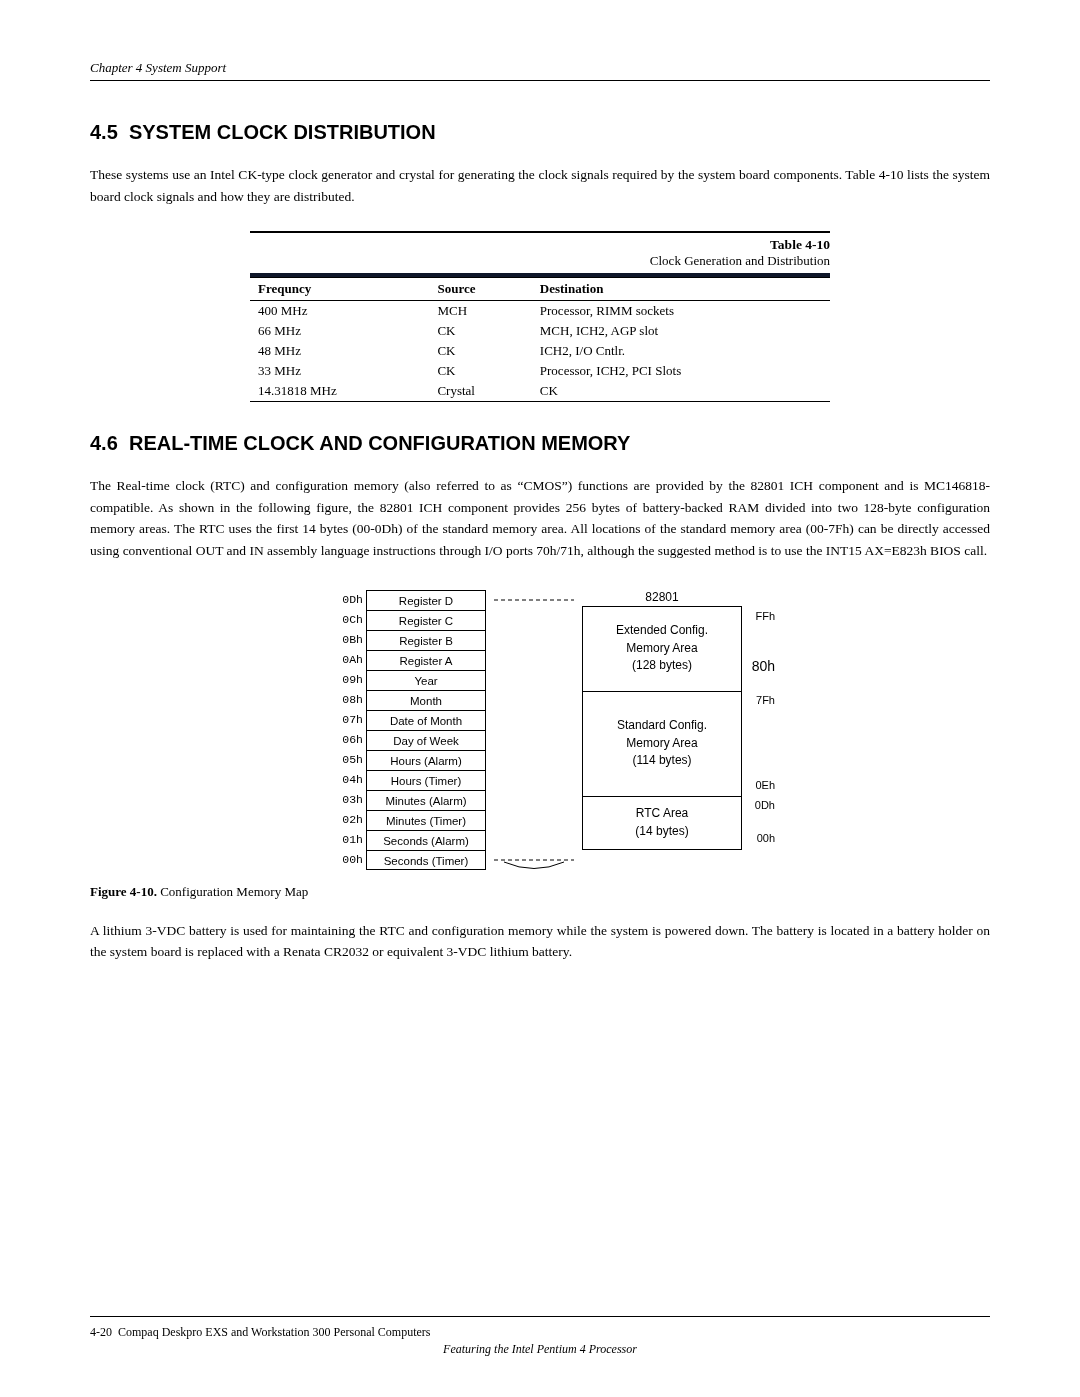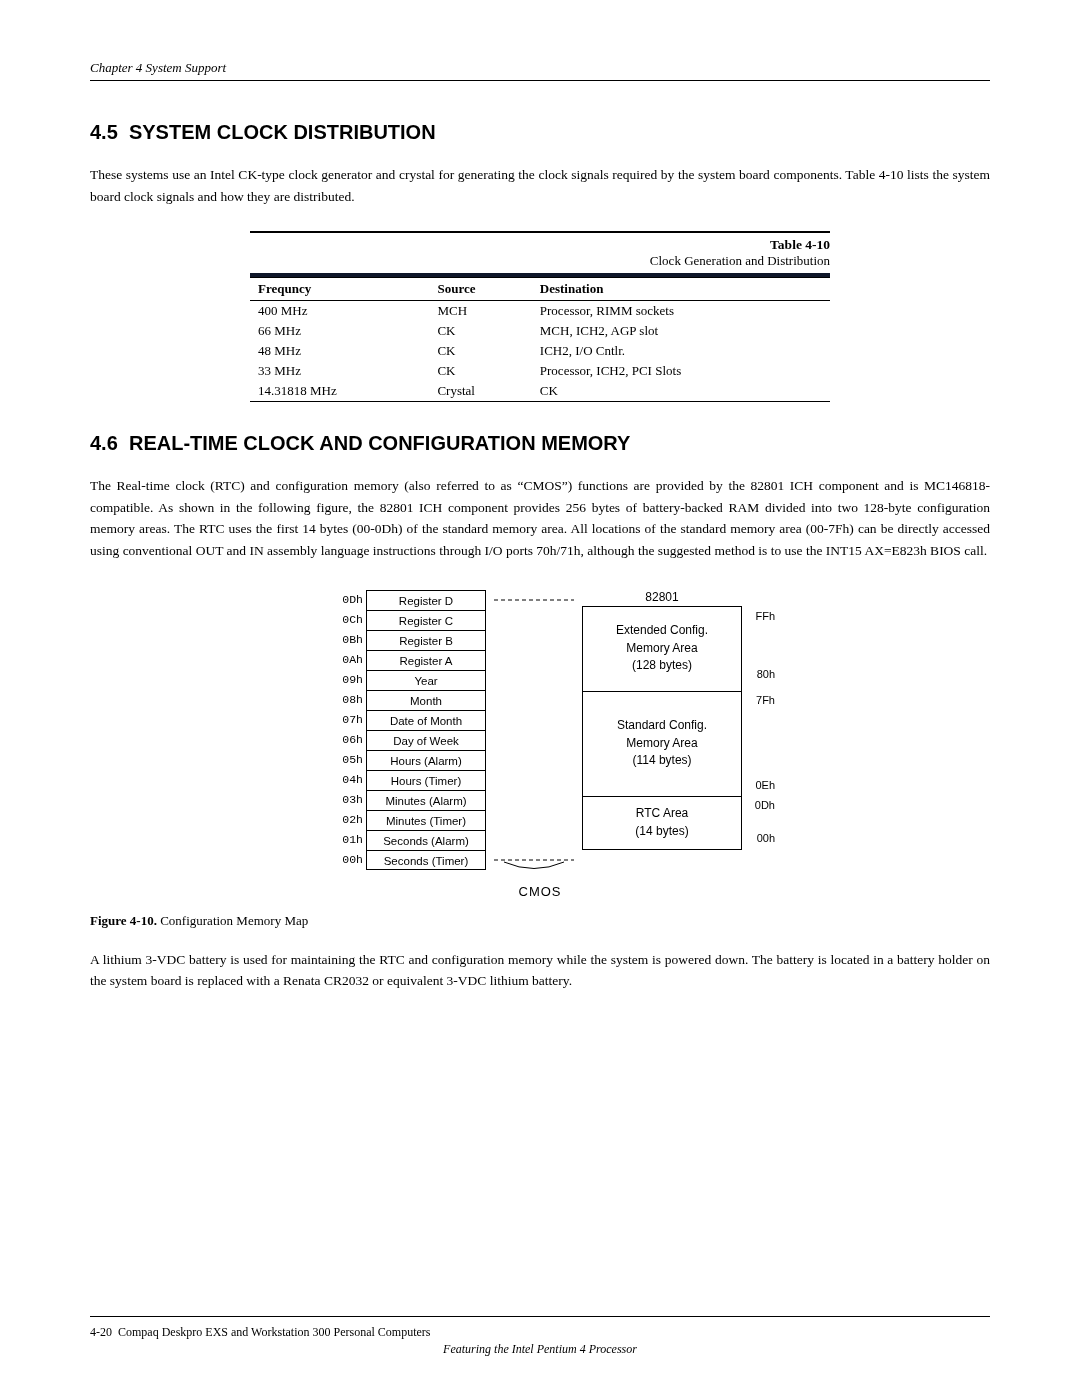--- a/index.html
+++ b/index.html
@@ -361,42 +361,41 @@
             <path d="M 10 272 Q 40 285 70 272" fill="none" stroke="#000" stroke-width="1"></path>
           </svg>
         </div>
 
         <div class="cmos-right">
           <div class="cmos-title">82801</div>
           <div class="cmos-outer-box">
             <div class="cmos-seg cmos-seg-top">
               <div style="position:absolute;right:-34px;top:2px;font-size:11px;font-family:Arial;">FFh</div>
               Extended Config.<br>Memory Area<br>(128 bytes)
-              <div style="position:absolute;right:-34px;bottom:8px;font-size:11px;font-family:Arial;">80h</div>
+              <div style="position:absolute;right:-34px;bottom:14px;font-size:14px;font-family:Arial;">80h</div>
             </div>
             <div style="position:relative;">
               <div style="position:absolute;right:-34px;top:2px;font-size:11px;font-family:Liberation Sans, sans-serif;">7Fh</div>
             </div>
             <div class="cmos-seg cmos-seg-mid">
               Standard Config.<br>Memory Area<br>(114 bytes)
               <div style="position:absolute;right:-34px;bottom:2px;font-size:11px;font-family:Arial;">0Eh</div>
             </div>
             <div style="position:relative;">
               <div style="position:absolute;right:-34px;top:2px;font-size:11px;font-family:Arial;">0Dh</div>
             </div>
             <div class="cmos-seg cmos-seg-bot">
               RTC Area<br>(14 bytes)
               <div style="position:absolute;right:-34px;bottom:2px;font-size:11px;font-family:Arial;">00h</div>
             </div>
           </div>
         </div>
       </div>
     </div>
 
-    <div class="cmos-bottom-label" style="margin-bottom:14px;">CMOS</div>
 
     <p class="fig-caption">
       <strong>Figure 4-10.</strong><span>  Configuration Memory Map</span>
     </p>
 
     <p class="body-text">A lithium 3-VDC battery is used for maintaining the RTC and configuration memory while the system is powered down. The battery is located in a battery holder on the system board is replaced with a Renata CR2032 or equivalent 3-VDC lithium battery.</p>
   </div>
 
   <div class="footer">
     <div class="footer-left">

